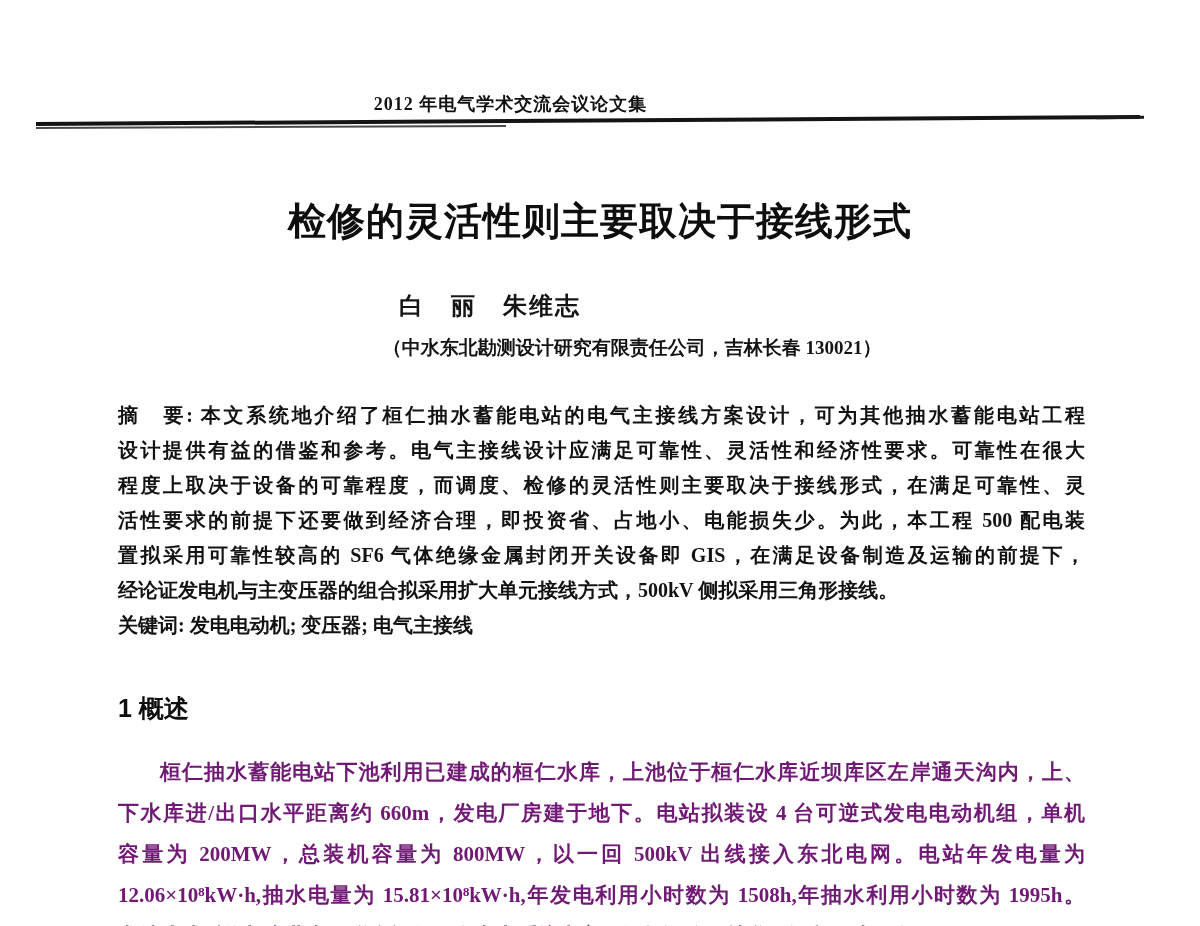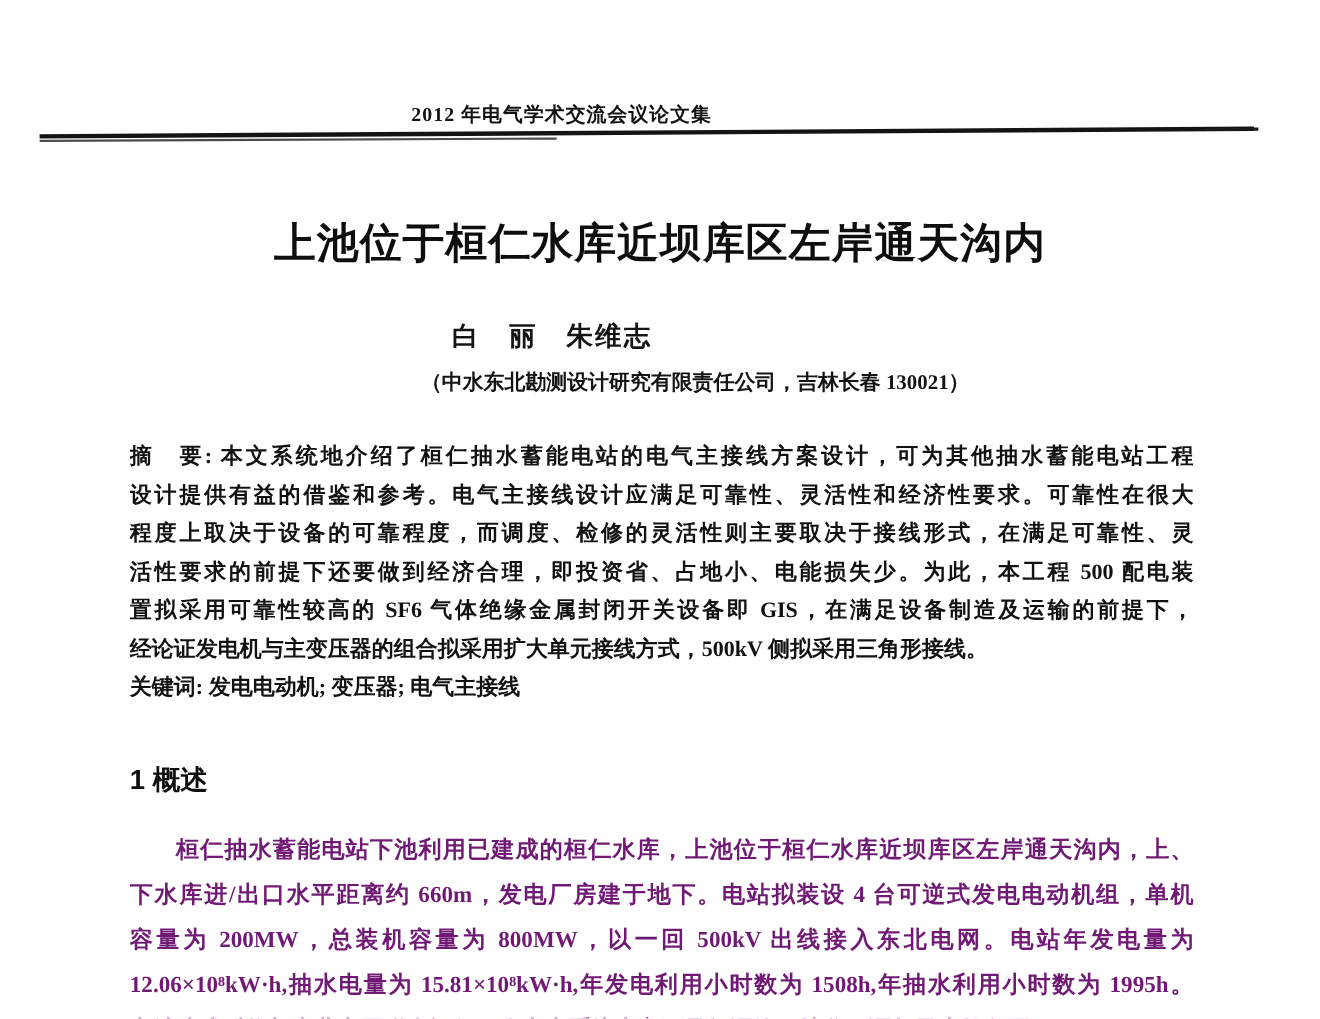--- a/index.html
+++ b/index.html
@@ -57,21 +57,20 @@
     color: #0e0e0e;
   }
   .authors {
     position: absolute;
     top: 290px; left: 0; width: 980px;
     text-align: center;
     font-size: 24px;
     font-weight: bold;
     letter-spacing: 2px;
     color: #151515;
-    padding-left: 12px;
   }
   .affiliation {
     position: absolute;
     top: 335px; left: 0; width: 1200px;
     text-align: center;
     font-size: 19px;
     font-weight: bold;
     color: #141414;
     padding-left: 32px;
   }
@@ -127,21 +126,21 @@
 </head>
 <body>
 
 <div class="page">
 
   <div class="running-head">2012 年电气学术交流会议论文集</div>
   <div class="rule"></div>
   <div class="rule-smear"></div>
   <div class="rule-dash"></div>
 
-  <h1 class="title">上池位于桓仁水库近坝库区左岸通天沟内</h1>
+  <h1 class="title">检修的灵活性则主要取决于接线形式</h1>
 
   <div class="authors">白　丽　朱维志</div>
 
   <div class="affiliation">（中水东北勘测设计研究有限责任公司，吉林长春 130021）</div>
 
   <div class="abstract">
     <div class="aline fill">摘　要: 本文系统地介绍了桓仁抽水蓄能电站的电气主接线方案设计，可为其他抽水蓄能电站工程</div>
     <div class="aline fill">设计提供有益的借鉴和参考。电气主接线设计应满足可靠性、灵活性和经济性要求。可靠性在很大</div>
     <div class="aline fill">程度上取决于设备的可靠程度，而调度、检修的灵活性则主要取决于接线形式，在满足可靠性、灵</div>
     <div class="aline fill">活性要求的前提下还要做到经济合理，即投资省、占地小、电能损失少。为此，本工程 500 配电装</div>

